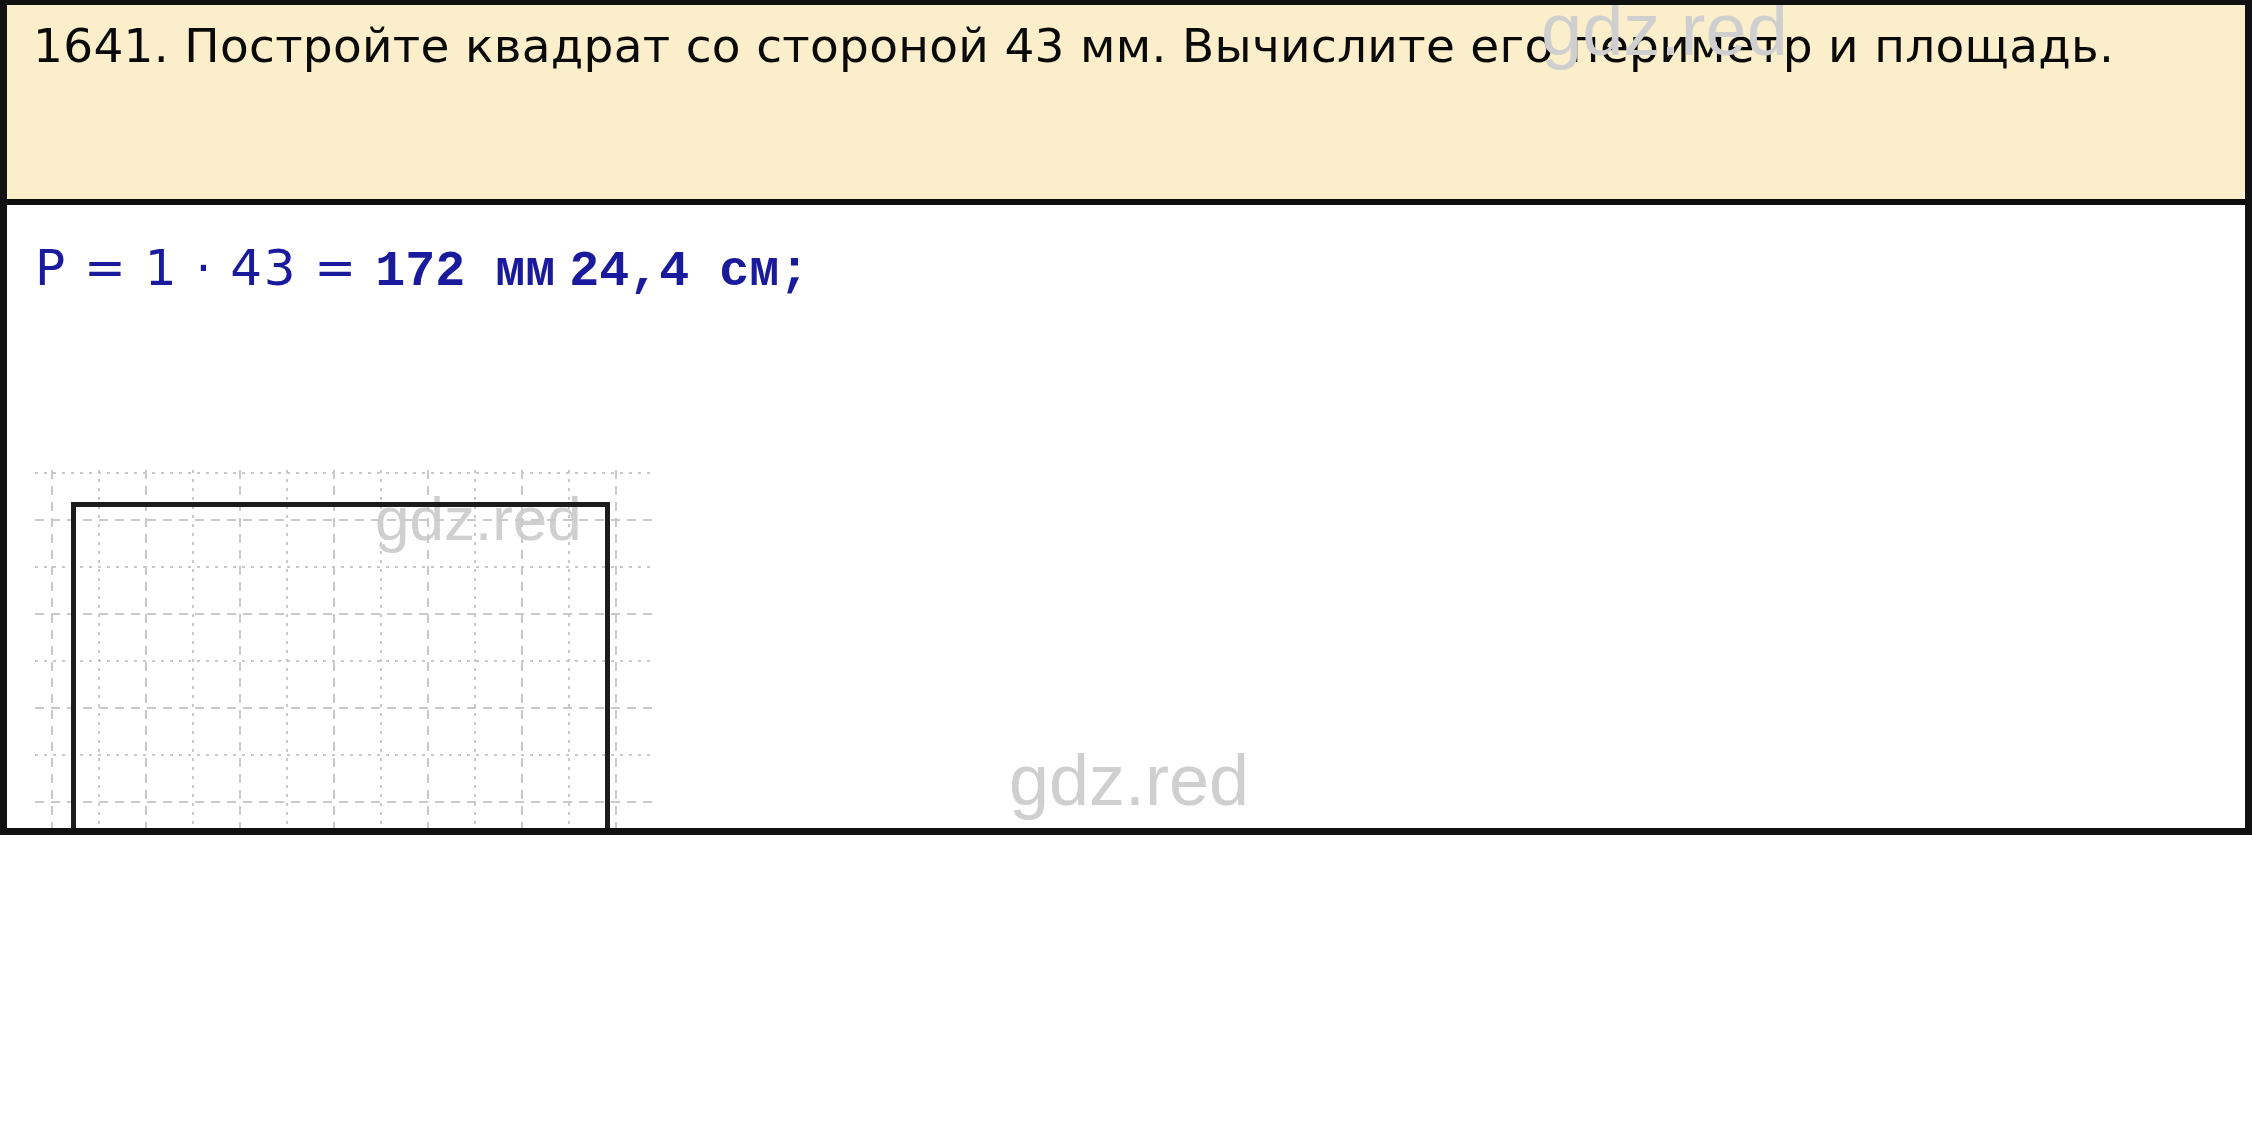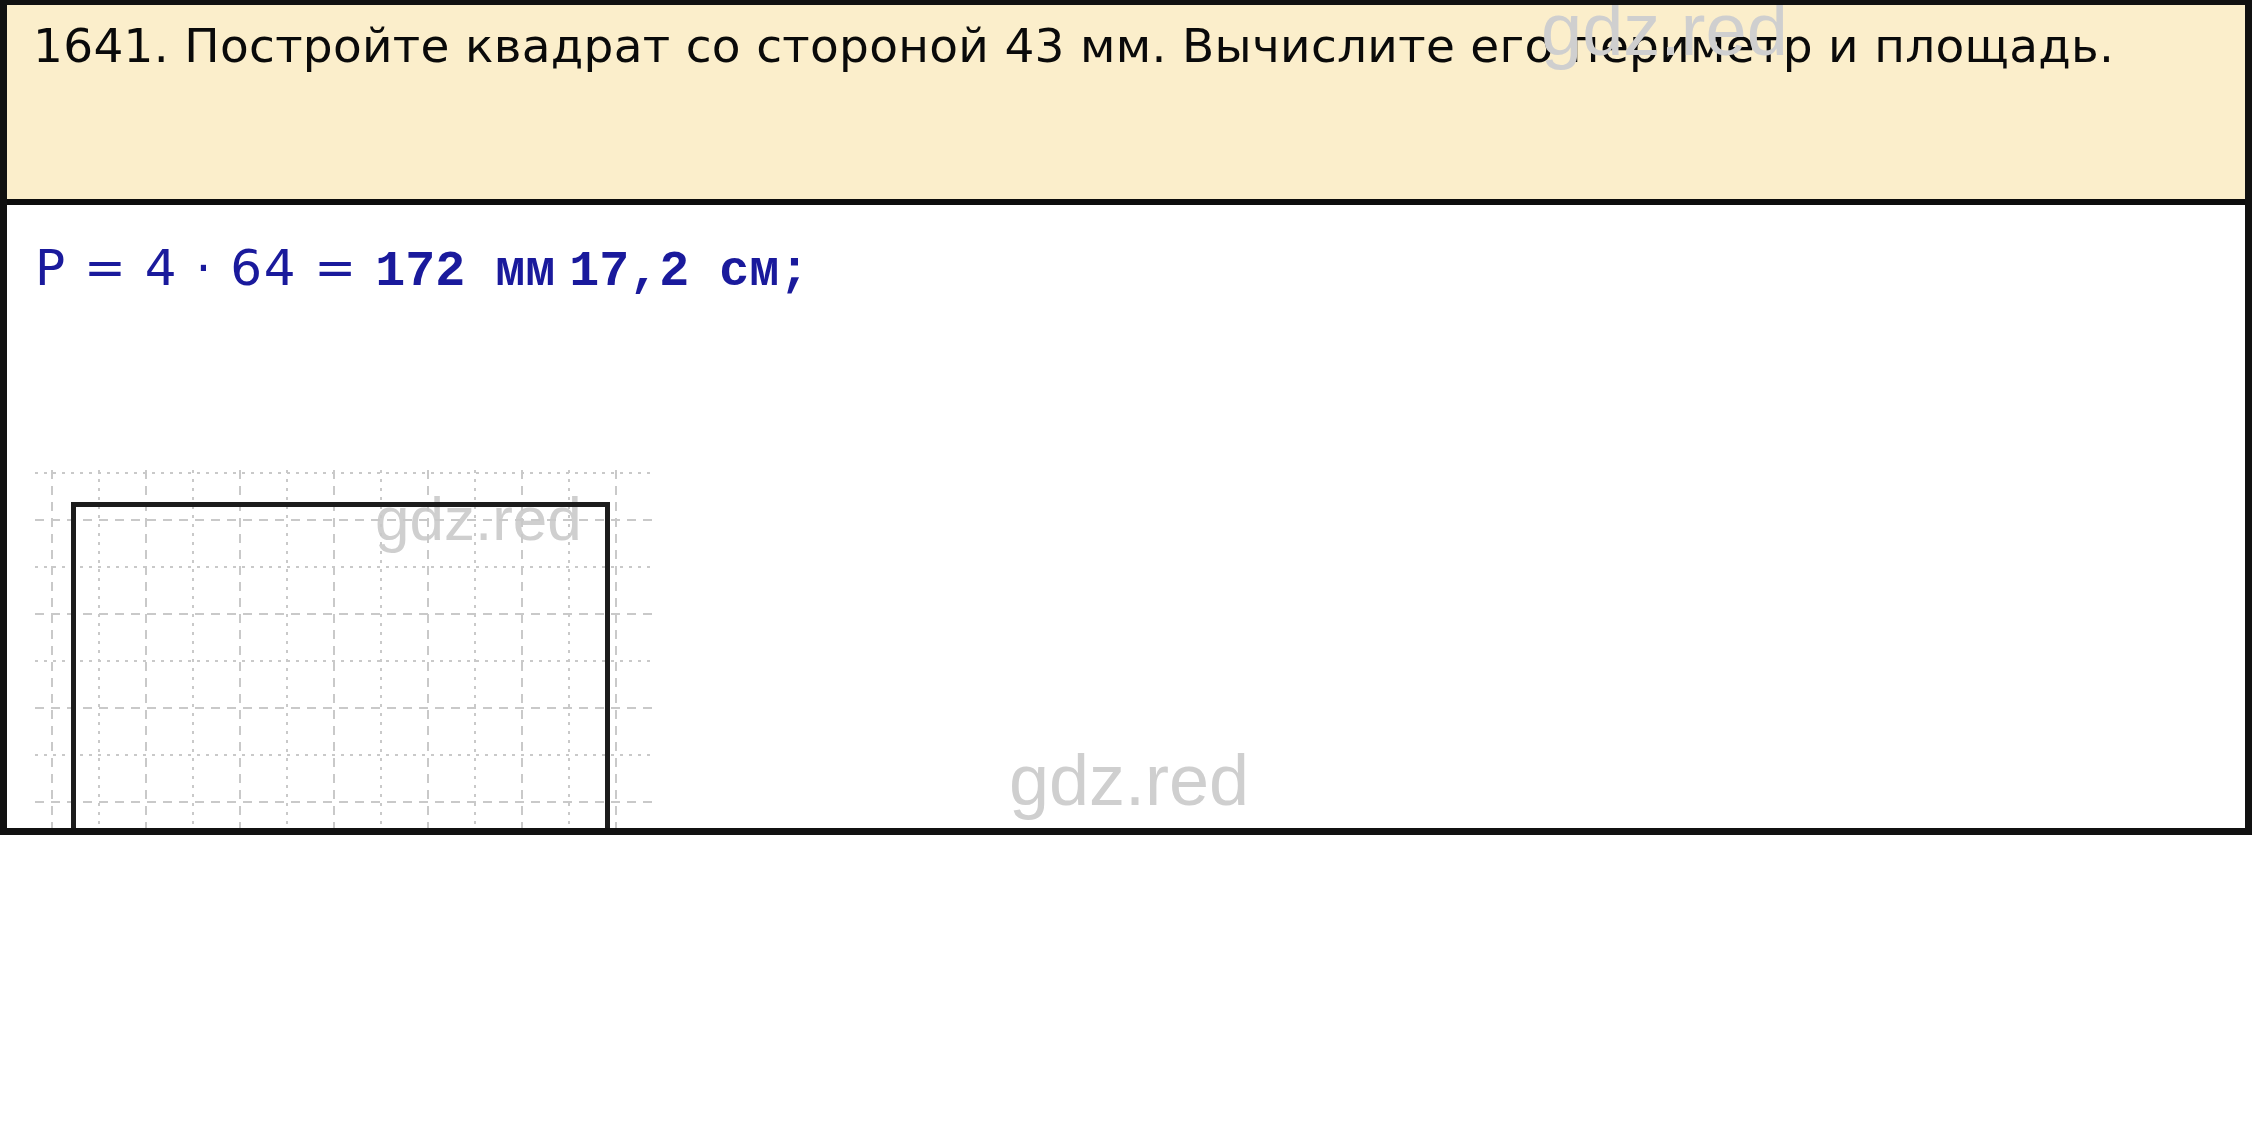--- a/index.html
+++ b/index.html
@@ -149,21 +149,21 @@
     <div class="watermark" id="wm-top" style="color: rgb(207, 207, 207);">gdz.red</div>
   </div>
 
   <div id="solution">
 
     <div class="watermark" id="wm-eq" style="color: rgb(207, 207, 207);">gdz.red</div>
     <div class="watermark" id="wm-mid" style="color: rgb(207, 207, 207);">gdz.red</div>
     <div class="watermark" id="wm-bottom" style="color: rgb(207, 207, 207);">gdz.red</div>
 
     <div class="eq-line" id="eq-perimeter" style="color: rgb(26, 26, 156);">
-      <span class="eq-lhs">P = 4 · 64 = </span><span class="eq-answer">172 мм</span><span class="eq-answer" style="padding-left:14px;">17,2 см;</span>
+      <span class="eq-lhs">P = 1 · 43 = </span><span class="eq-answer">172 мм</span><span class="eq-answer" style="padding-left:14px;">24,4 см;</span>
     </div>
 
 
     <div id="figure">
       <svg id="grid-canvas" width="620" height="625">
           <line x1="17" y1="0" x2="17" y2="625" stroke="#c9c9c9" stroke-width="2" stroke-dasharray="9 7"></line>
           <line x1="64" y1="0" x2="64" y2="625" stroke="#c9c9c9" stroke-width="2" stroke-dasharray="3 6"></line>
           <line x1="111" y1="0" x2="111" y2="625" stroke="#c9c9c9" stroke-width="2" stroke-dasharray="9 7"></line>
           <line x1="158" y1="0" x2="158" y2="625" stroke="#c9c9c9" stroke-width="2" stroke-dasharray="3 6"></line>
           <line x1="205" y1="0" x2="205" y2="625" stroke="#c9c9c9" stroke-width="2" stroke-dasharray="9 7"></line>

